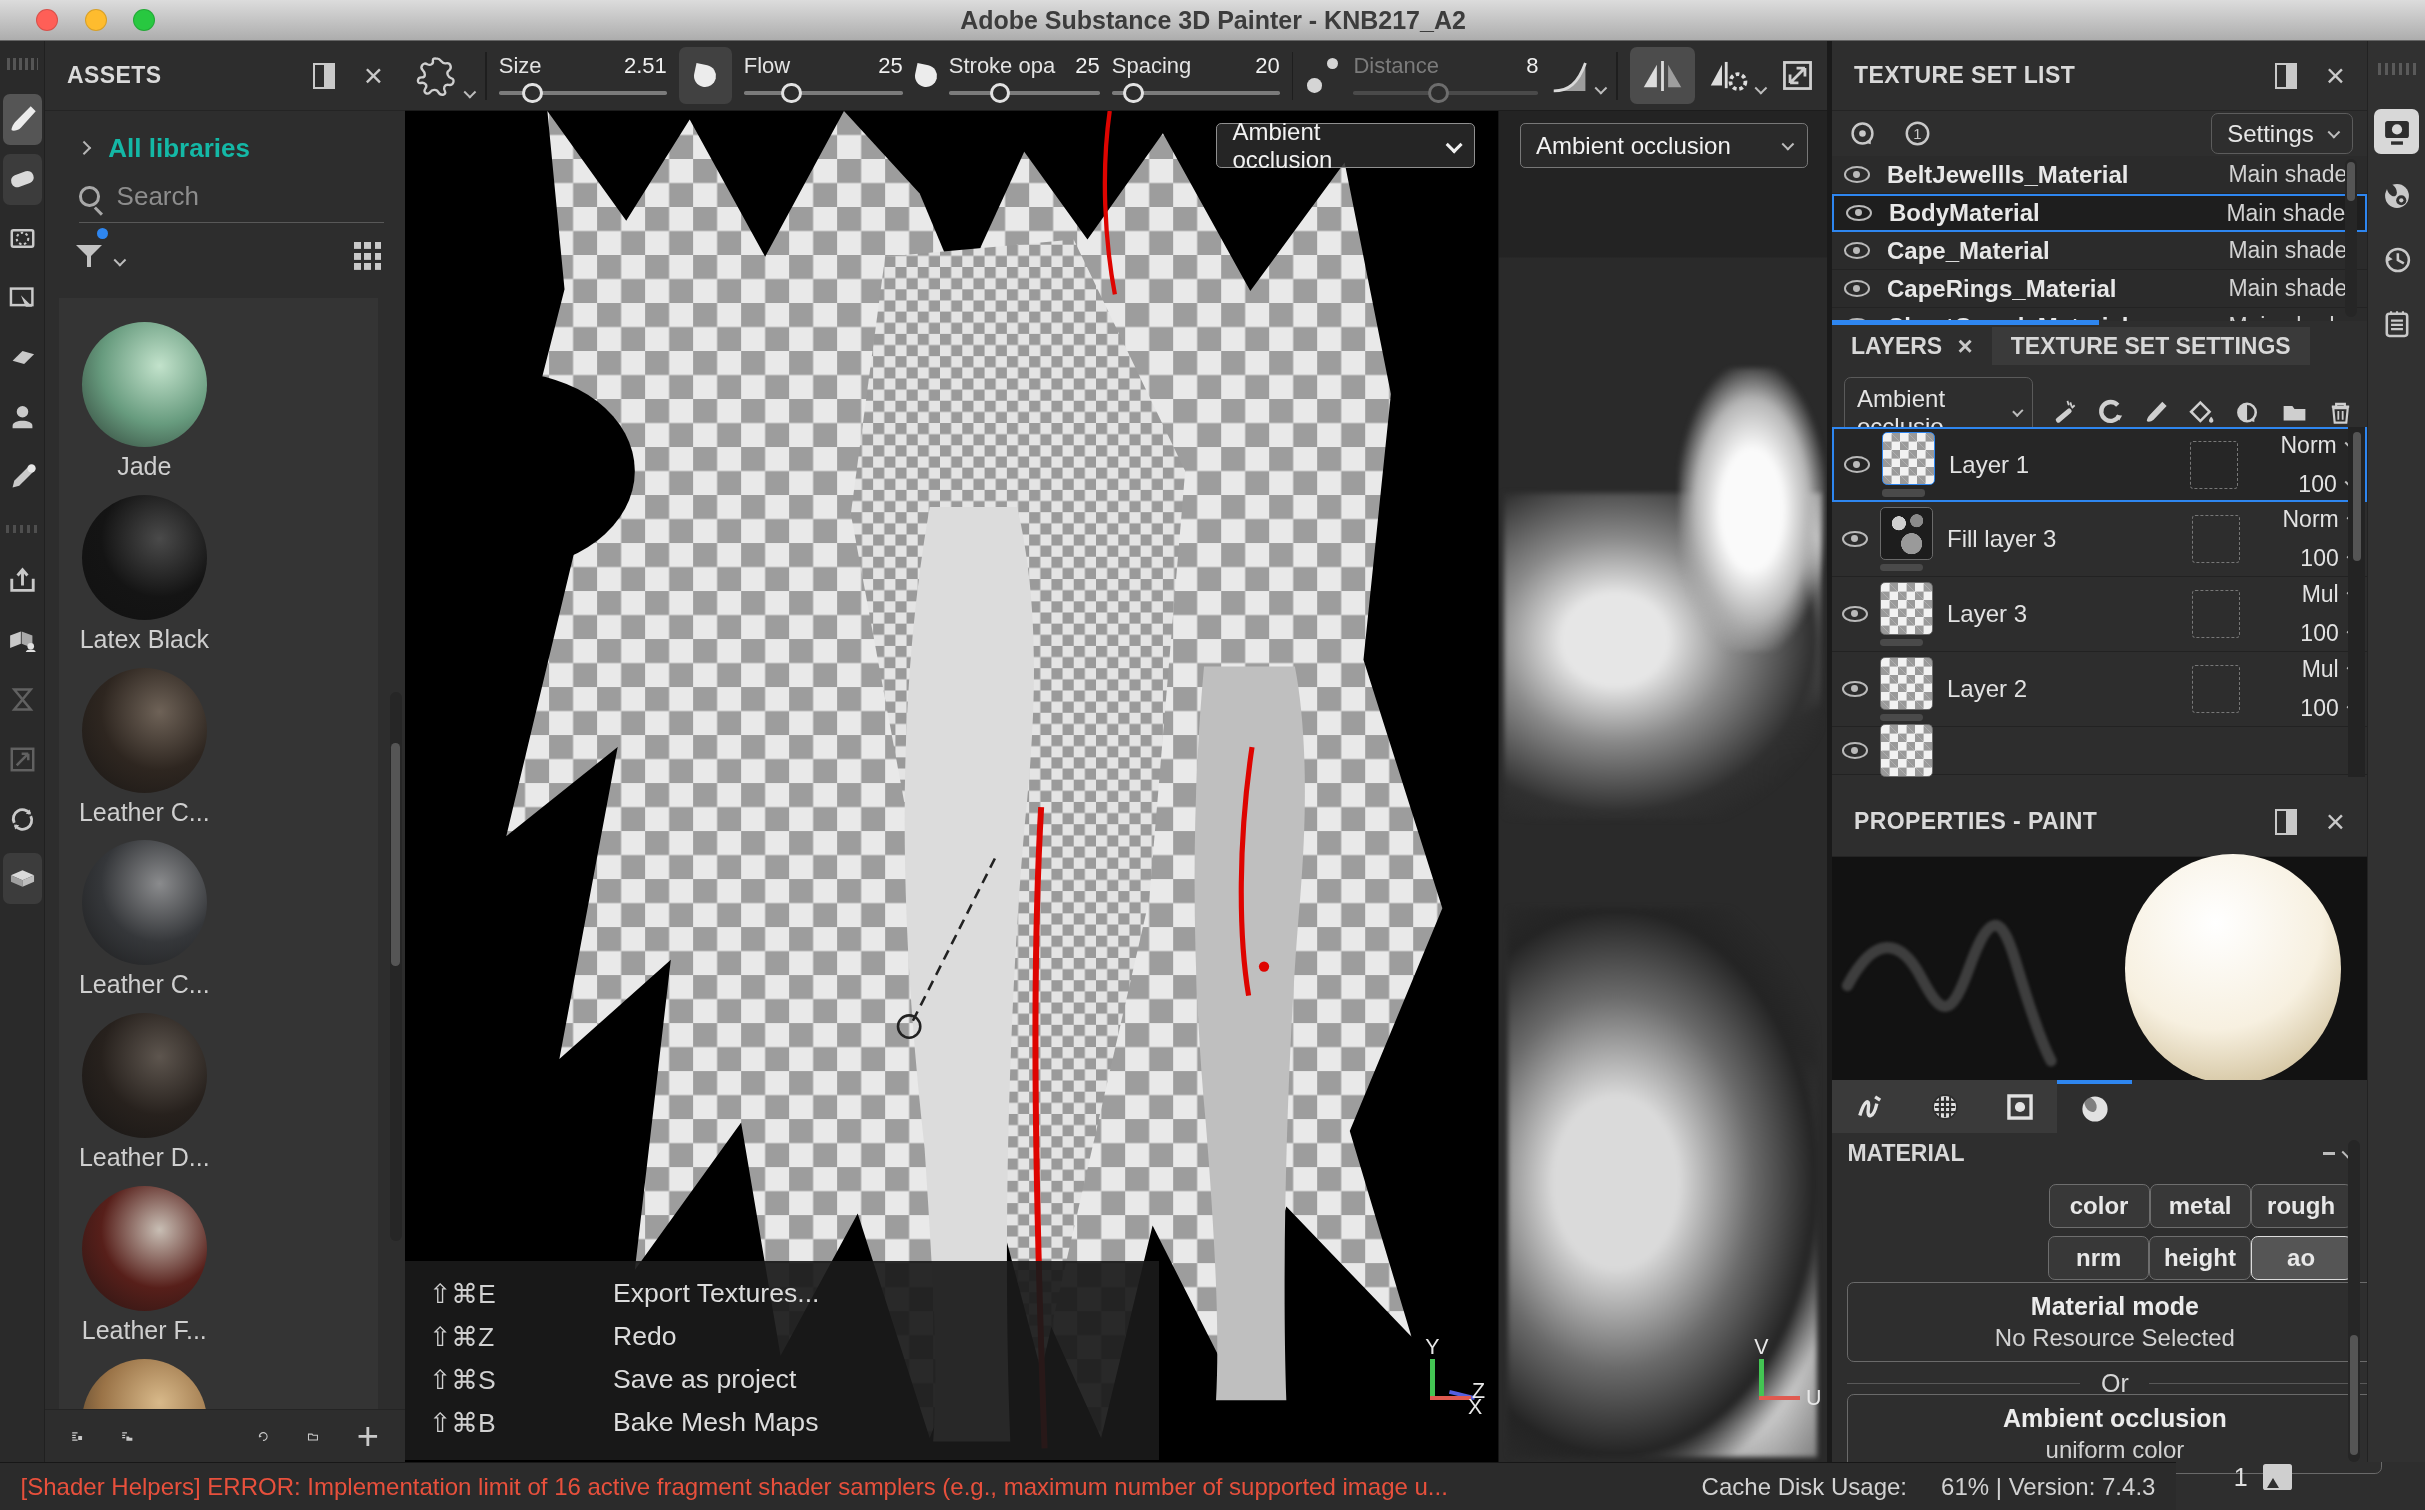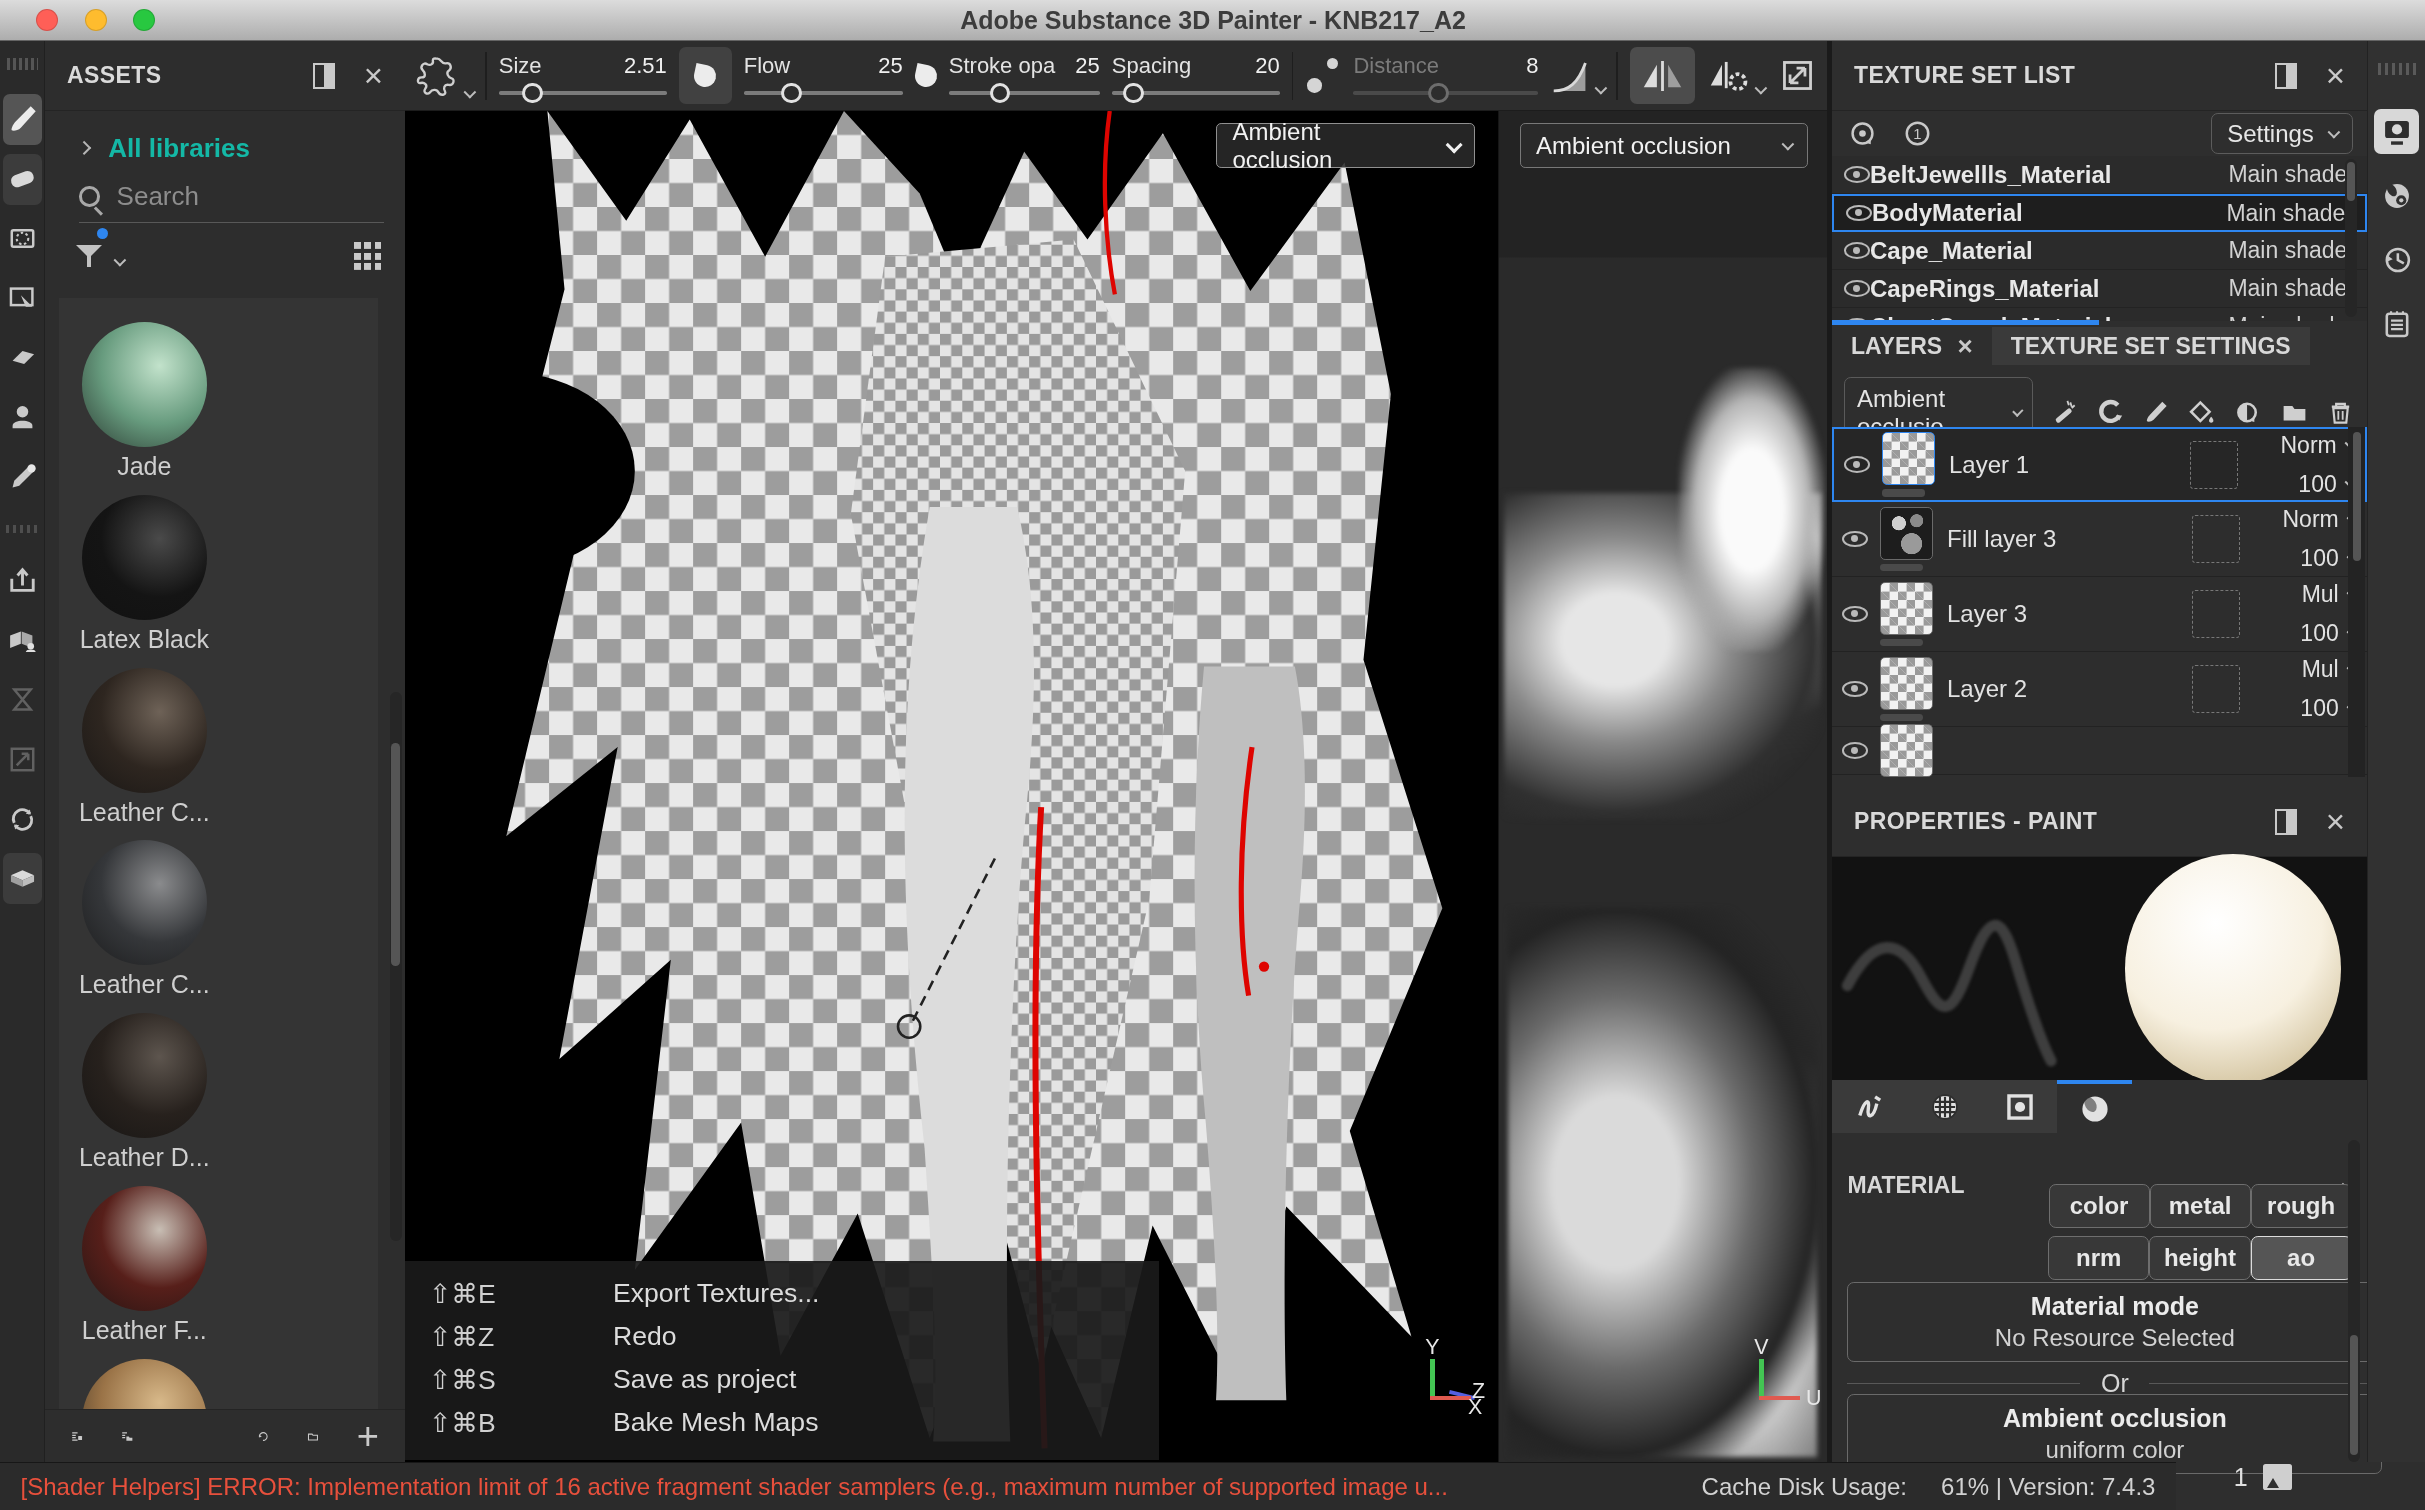--- a/index.html
+++ b/index.html
@@ -113,21 +113,21 @@
 .gz-z{position:absolute;left:34px;top:48px;width:26px;height:4.3px;background:#5560e0;transform:rotate(14deg)}
 .gz-lb{position:absolute;font-size:21.4px;color:#e8e8e8}
 
 
 .rightcol{position:absolute;left:1827px;top:41px;width:540px;height:1421px;background:#2e2e2e;border-left:5.1px solid #1a1a1a}
 .rc{position:absolute;left:0;width:535px}
 .tsl-toolbar{display:flex;align-items:center;padding:0 13.7px;height:45px}
 .settingsbtn{margin-left:auto;display:flex;align-items:center;gap:13.7px;border:1.7px solid #5c5c5c;border-radius:6.9px;
   padding:5.1px 15.4px;font-size:24px;color:#e6e6e6}
 .tslrow{display:flex;align-items:center;height:38px;padding:0 12px;border-bottom:0.9px solid #232323;background:#2b2b2b}
-.tslrow .nm{font-size:24px;font-weight:700;color:#e8e8e8;margin-left:0}
+.tslrow .nm{font-size:24px;font-weight:700;color:#e8e8e8;margin-left:17px}
 .tslrow .sh{margin-left:auto;font-size:23px;color:#d2d2d2}
 .tslrow.sel{border:2.6px solid #2e86f0;background:#1e1e1e}
 .hscroll-blue{position:absolute;left:0;height:5.1px;background:#2e86f0}
 .tabs{display:flex;height:38px}
 .tab{display:flex;align-items:center;gap:15.4px;padding:0 19px;font-size:23px;font-weight:700;color:#d8d8d8}
 .tab.active{background:#2e2e2e}
 .tab.inactive{background:#3a3a3a}
 .lyr-toolbar{display:flex;align-items:center;gap:17px;padding:12px 12px}
 .chandrop{display:flex;align-items:center;gap:13.7px;border:1.7px solid #5a5a5a;border-radius:6.9px;
   padding:6.9px 12px;font-size:24px;color:#e4e4e4;width:266px}
@@ -765,21 +765,21 @@
             </svg>
         </div>
       </div>
       <div class="ptab active">
         <svg viewBox="0 0 40 40" width="36" height="36">
             <circle cx="20" cy="20" r="14" fill="#e2e2e2"></circle>
             <ellipse cx="15" cy="15" rx="6" ry="9" transform="rotate(-30 15 15)" fill="#2e2e2e" opacity=".55"></ellipse>
           </svg>
       </div>
     </div>
-    <div class="rc secrow" style="top:1124px">
+    <div class="rc secrow" style="top:1092px">
       <span>MATERIAL</span>
       <span style="margin-left:auto;display:flex;align-items:center;gap:6.9px">
           <span style="width:12px;height:3.4px;background:#bdbdbd"></span>
           <span class="chev"></span>
         </span>
     </div>
     <div class="rc chanbtns" style="top:1133px">
       <span class="chbtn">color</span>
       <span class="chbtn">metal</span>
       <span class="chbtn">rough</span>

